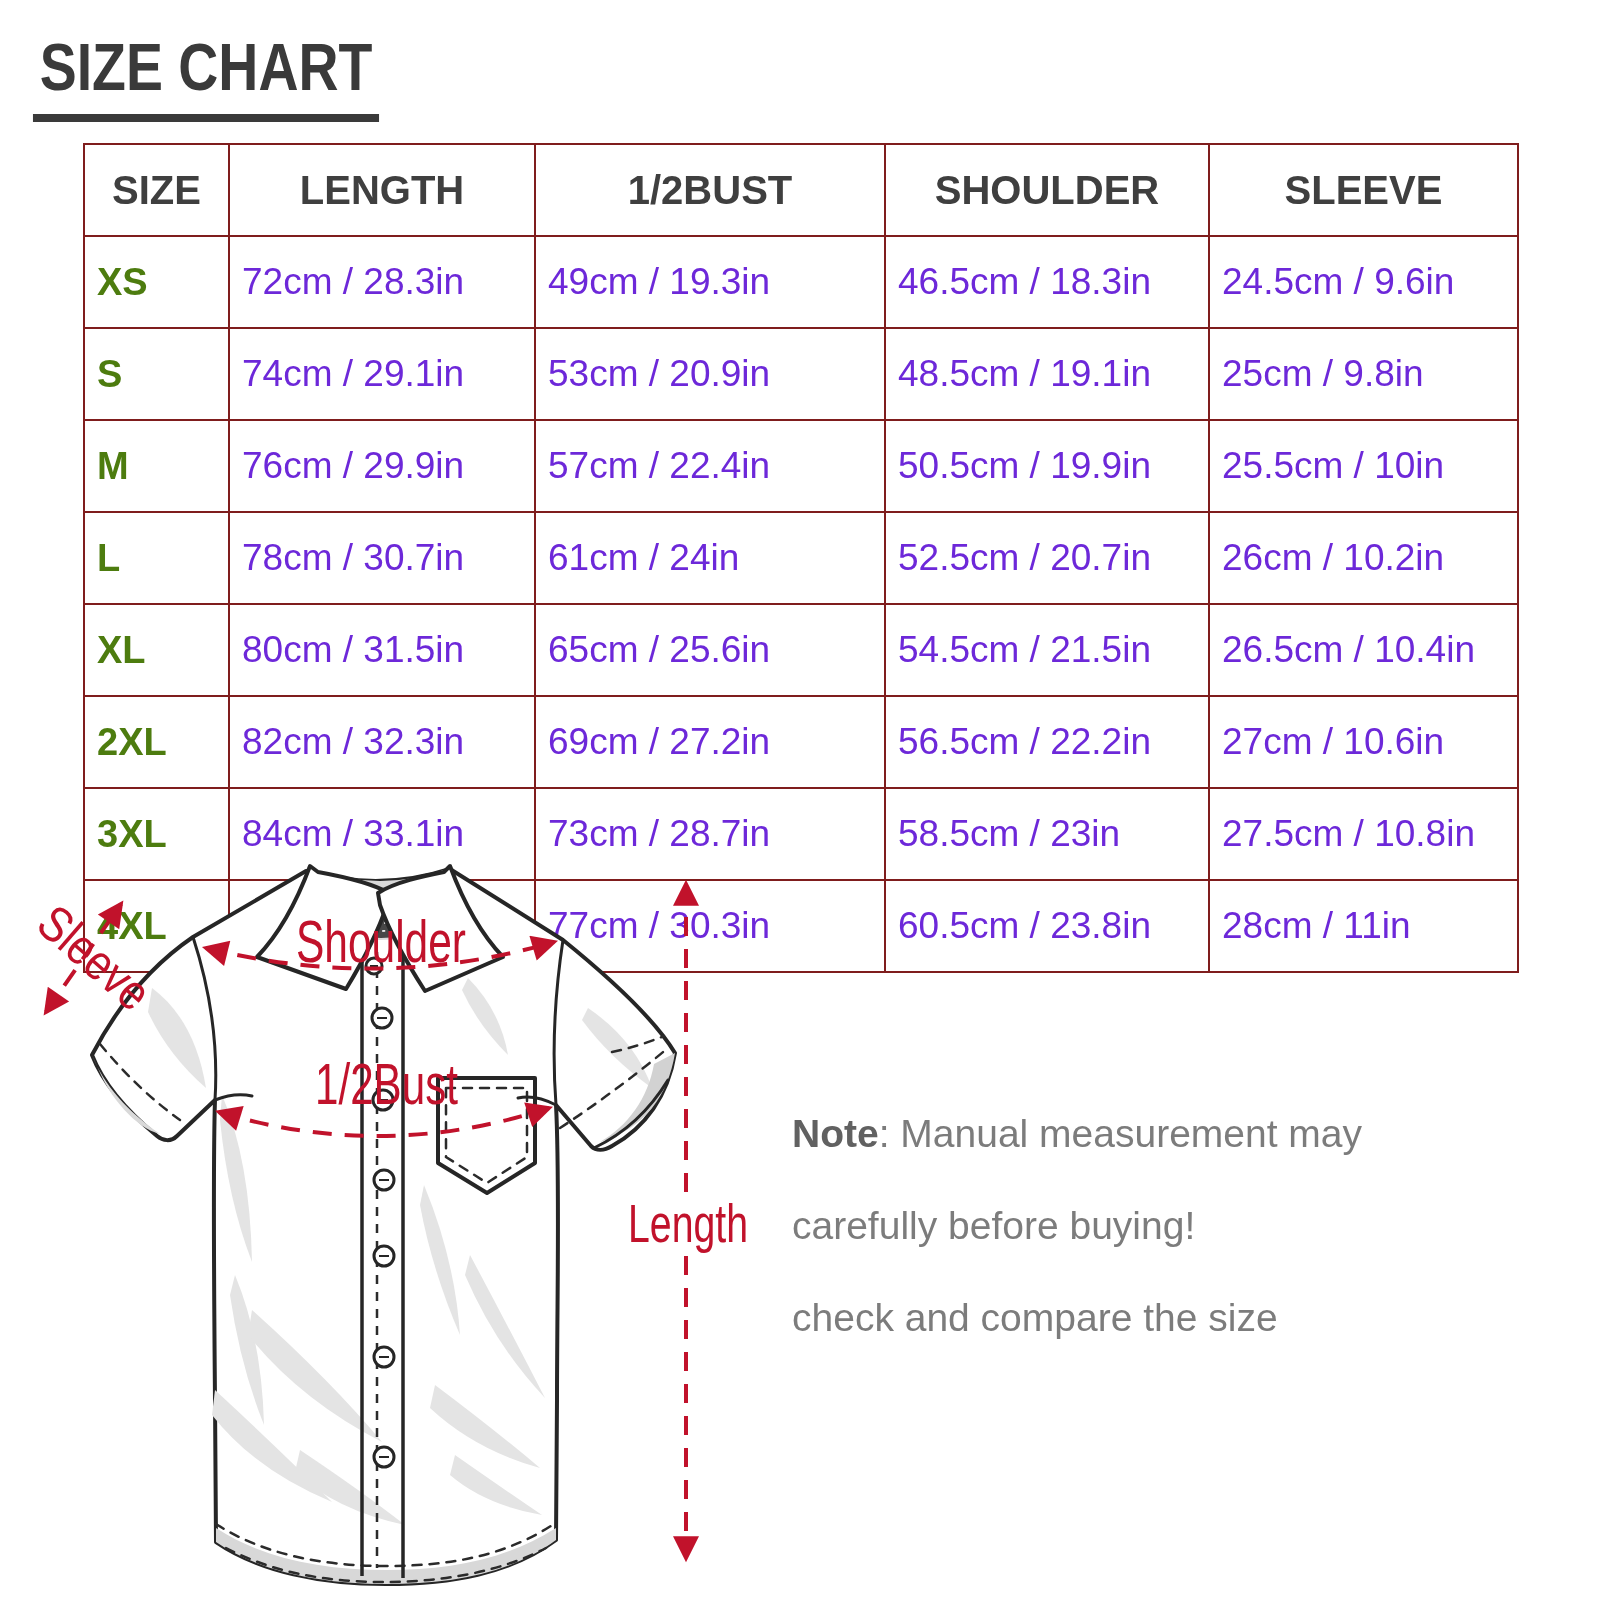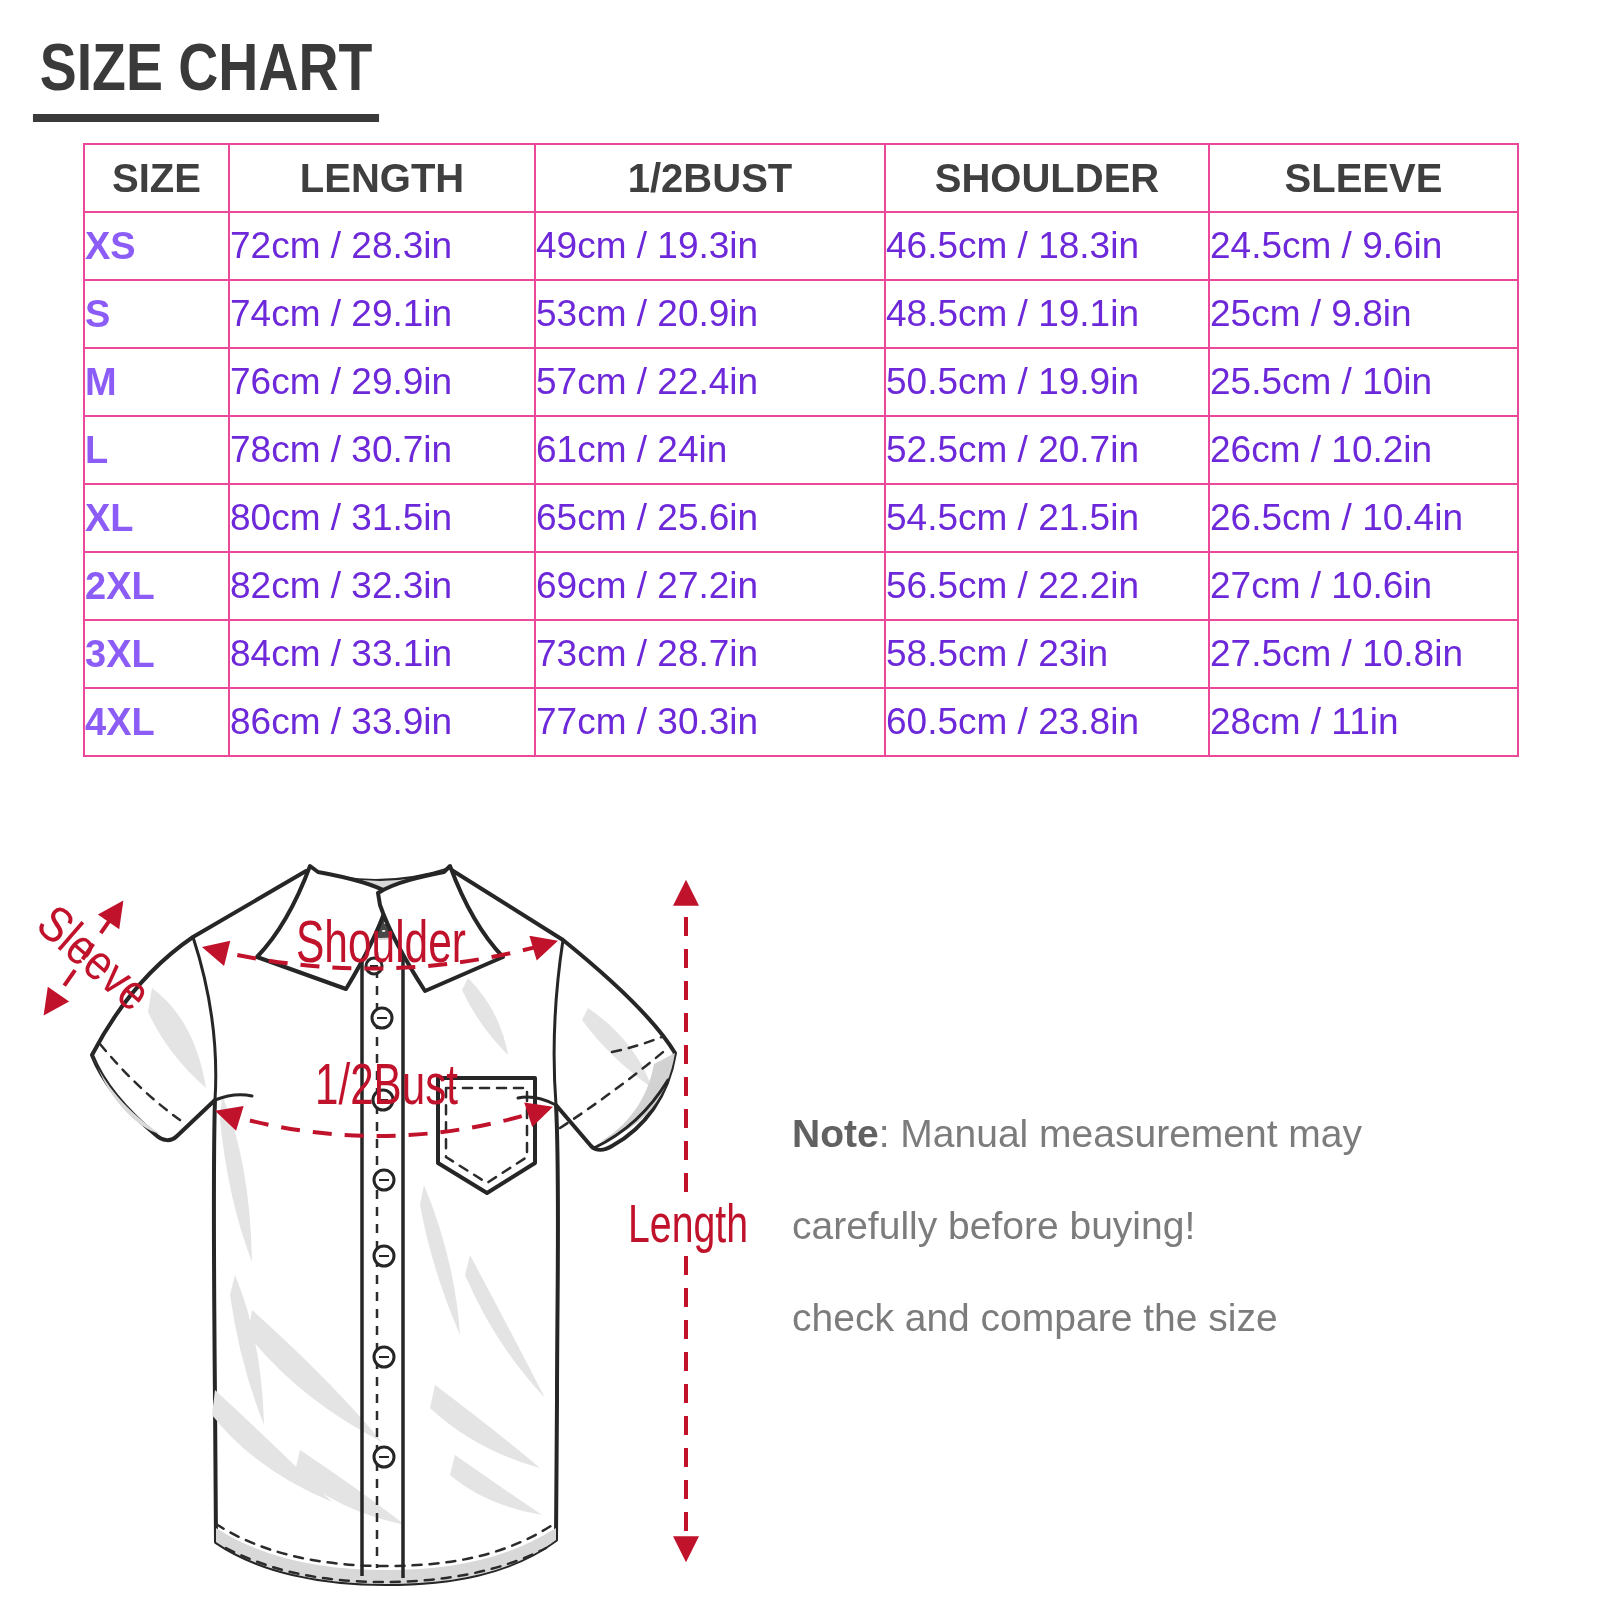--- a/index.html
+++ b/index.html
@@ -14,26 +14,26 @@
     display:inline-block;font-size:66px;font-weight:bold;color:#3a3a3a;
     line-height:1;padding:0 8px 14px;border-bottom:8px solid #3a3a3a;
     transform:scaleX(.84);white-space:nowrap;
   }
   
   .size-table{
     position:absolute;left:83px;top:143px;width:1434px;
     border-collapse:collapse;table-layout:fixed;
   }
   .size-table th,.size-table td{
-    border:2px solid #ec4899;vertical-align:middle;
-    padding:0;white-space:nowrap;
+    border:2px solid #7f1d1d;vertical-align:middle;
+    padding:12px;white-space:nowrap;
   }
   .size-table th{height:66px;font-size:40px;font-weight:bold;color:#3f3f3f;}
   .size-table td{height:66px;font-size:37px;font-weight:normal;color:#6d28d9;}
-  .size-table td.size-cell{font-size:38px;font-weight:bold;color:#8b5cf6;}
+  .size-table td.size-cell{font-size:38px;font-weight:bold;color:#4d7c0f;}
   
   .note{
     position:absolute;left:792px;top:1088px;width:690px;
     font-size:39px;line-height:92px;color:#7c7c7c;
   }
   .note b{color:#616161;font-weight:bold;}
   
   .diagram{position:absolute;left:0;top:828px;width:780px;height:772px;}
   .outline{fill:#ffffff;stroke:#262626;stroke-width:4;stroke-linejoin:round;}
   .thin{fill:none;stroke:#262626;stroke-width:3;stroke-linecap:round;}

